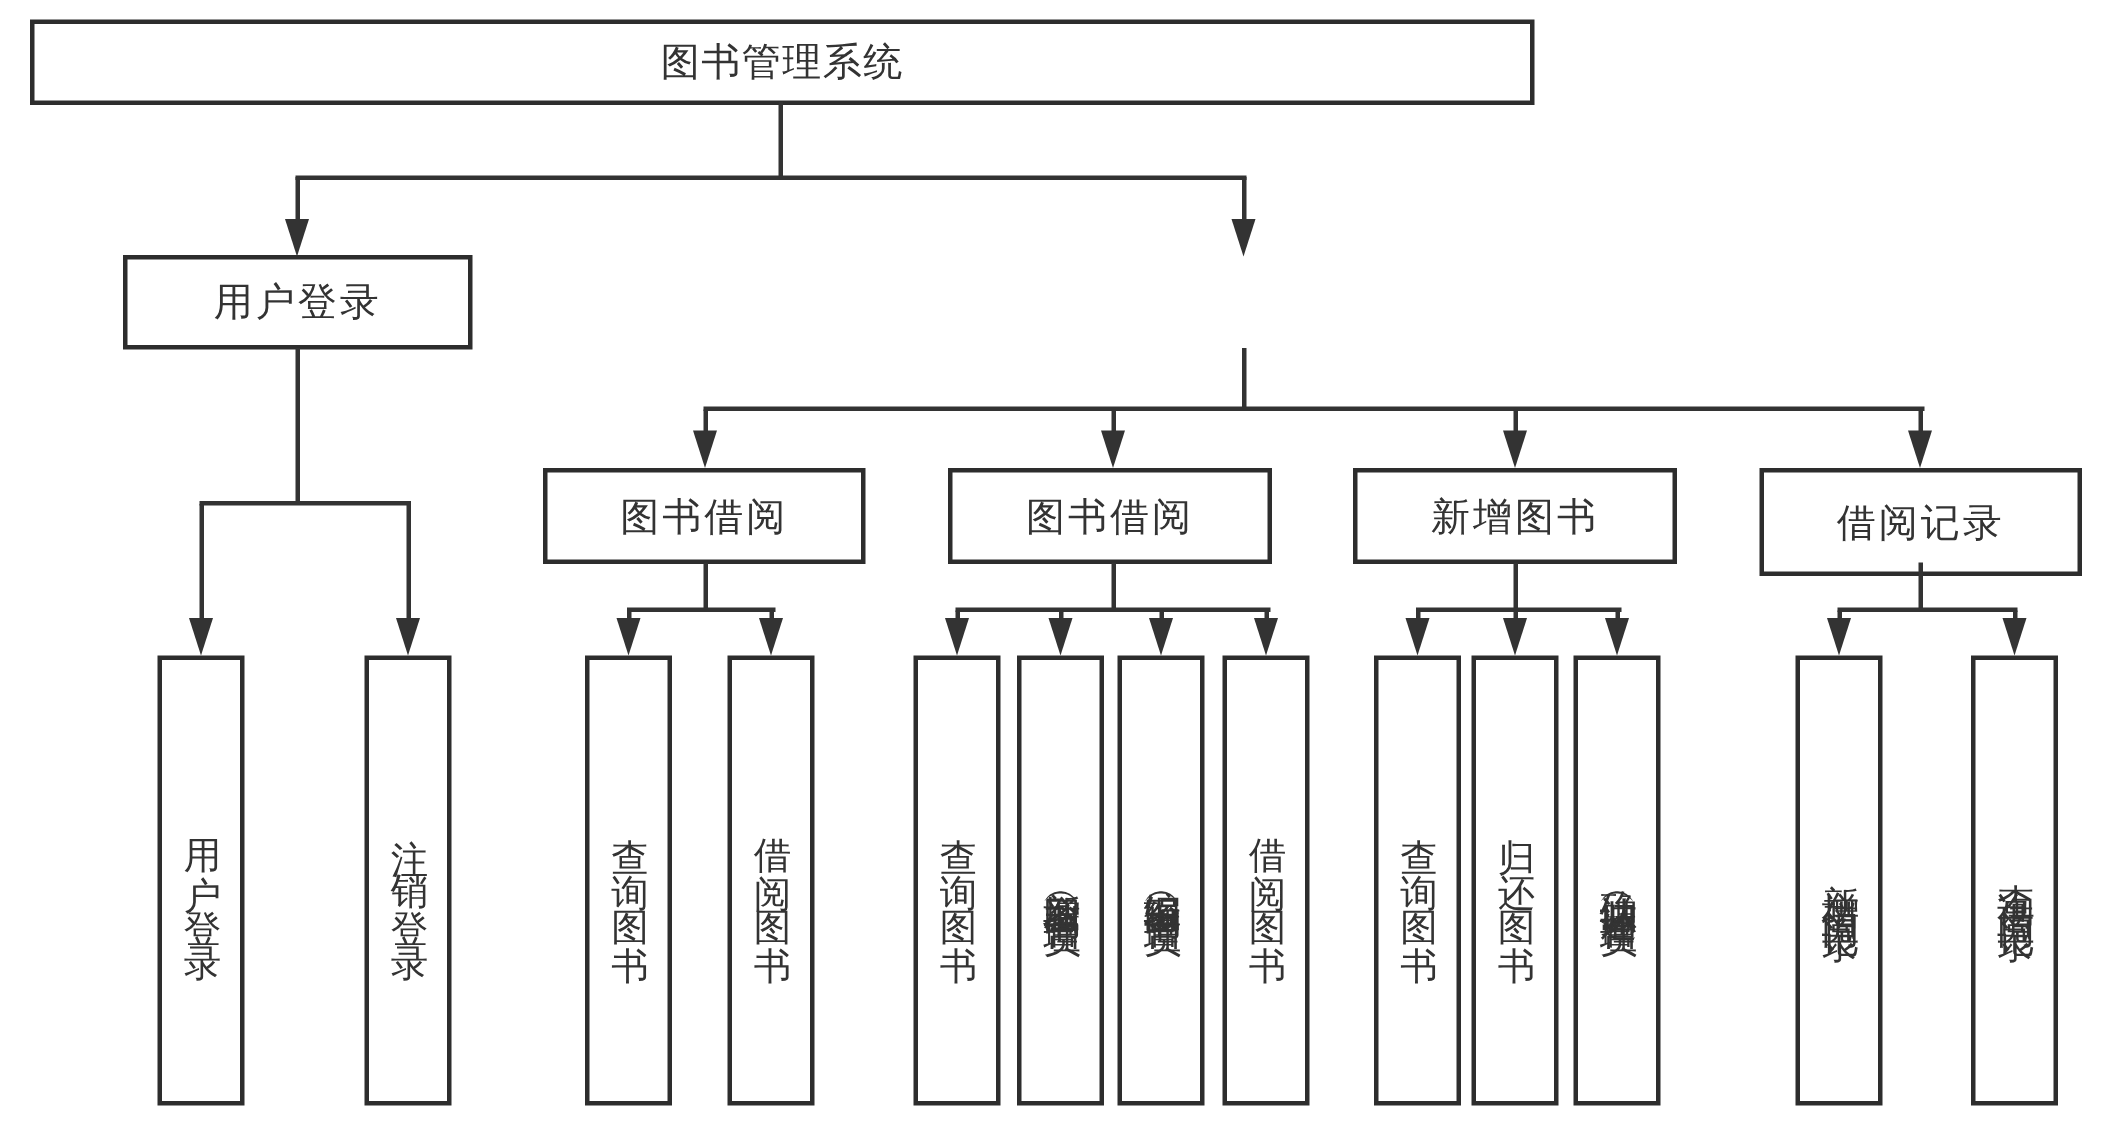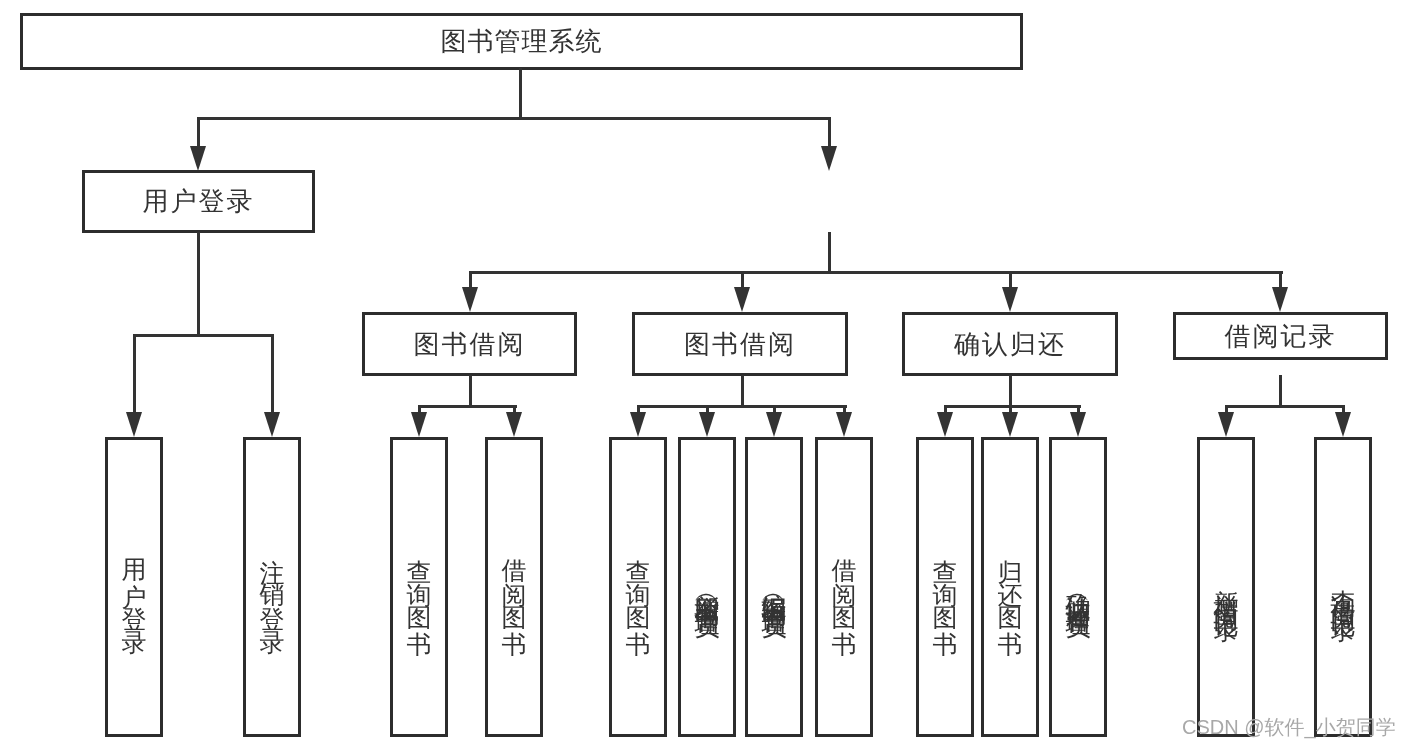--- a/index.html
+++ b/index.html
@@ -55,24 +55,24 @@
 
   <div class="hbox" style="left:362px;top:312px;width:215px;height:64px;">
     <span>图书借阅</span>
   </div>
 
   <div class="hbox" style="left:632px;top:312px;width:216px;height:64px;">
     <span>图书借阅</span>
   </div>
 
   <div class="hbox" style="left:902px;top:312px;width:216px;height:64px;">
-    <span>确认归还</span>
+    <span>新增图书</span>
   </div>
 
-  <div class="hbox" style="left:1173px;top:312px;width:215px;height:48px;">
+  <div class="hbox" style="left:1173px;top:312px;width:215px;height:72px;">
     <span>借阅记录</span>
   </div>
 
   <div class="leaf" style="left:105px;">
     <span class="vtext sp4">用户登录</span>
   </div>
   <div class="leaf" style="left:243px;">
     <span class="vtext sp4">注销登录</span>
   </div>
 
@@ -165,15 +165,14 @@
   <div class="vl" style="left:1077px;top:407px;height:8px;"></div>
   <div class="ar" style="left:1070px;top:412px;"></div>
 
   <div class="vl" style="left:1279px;top:375px;height:33px;"></div>
   <div class="hl" style="left:1225px;top:405px;width:120px;"></div>
   <div class="vl" style="left:1225px;top:407px;height:8px;"></div>
   <div class="ar" style="left:1218px;top:412px;"></div>
   <div class="vl" style="left:1342px;top:407px;height:8px;"></div>
   <div class="ar" style="left:1335px;top:412px;"></div>
 
-  <div class="watermark">CSDN @软件_小贺同学</div>
 
 </div>
 
 </body></html>

